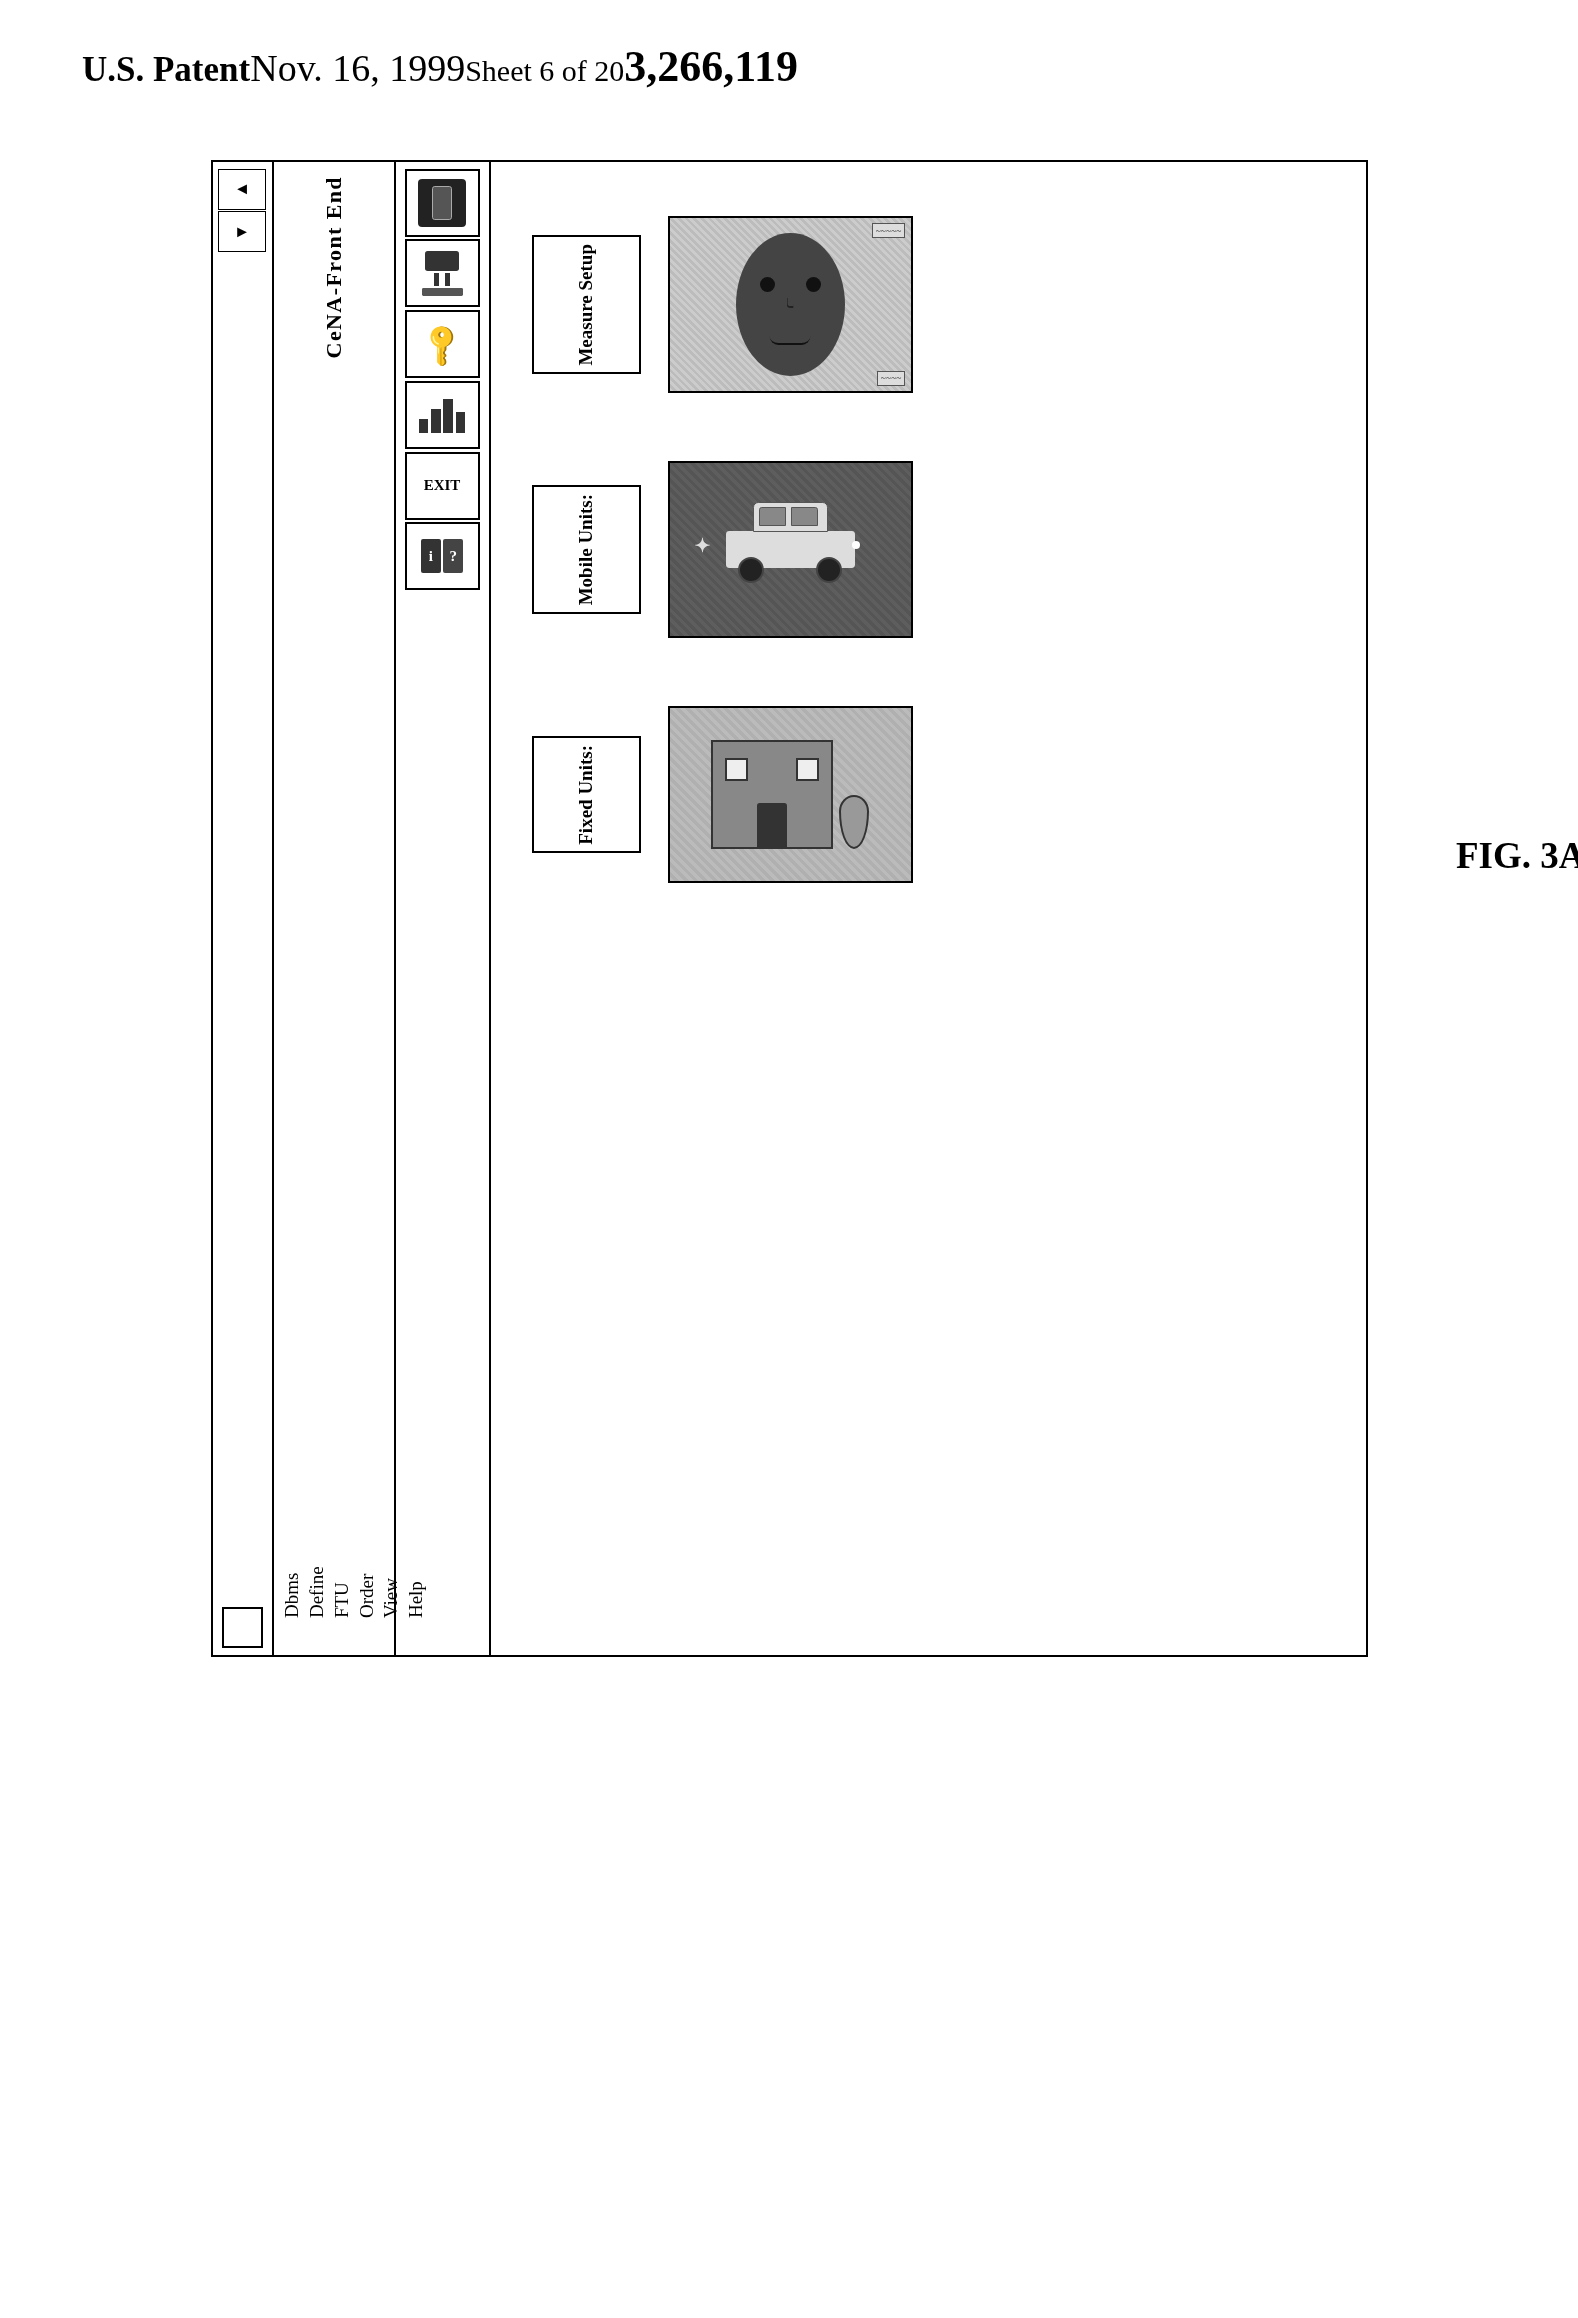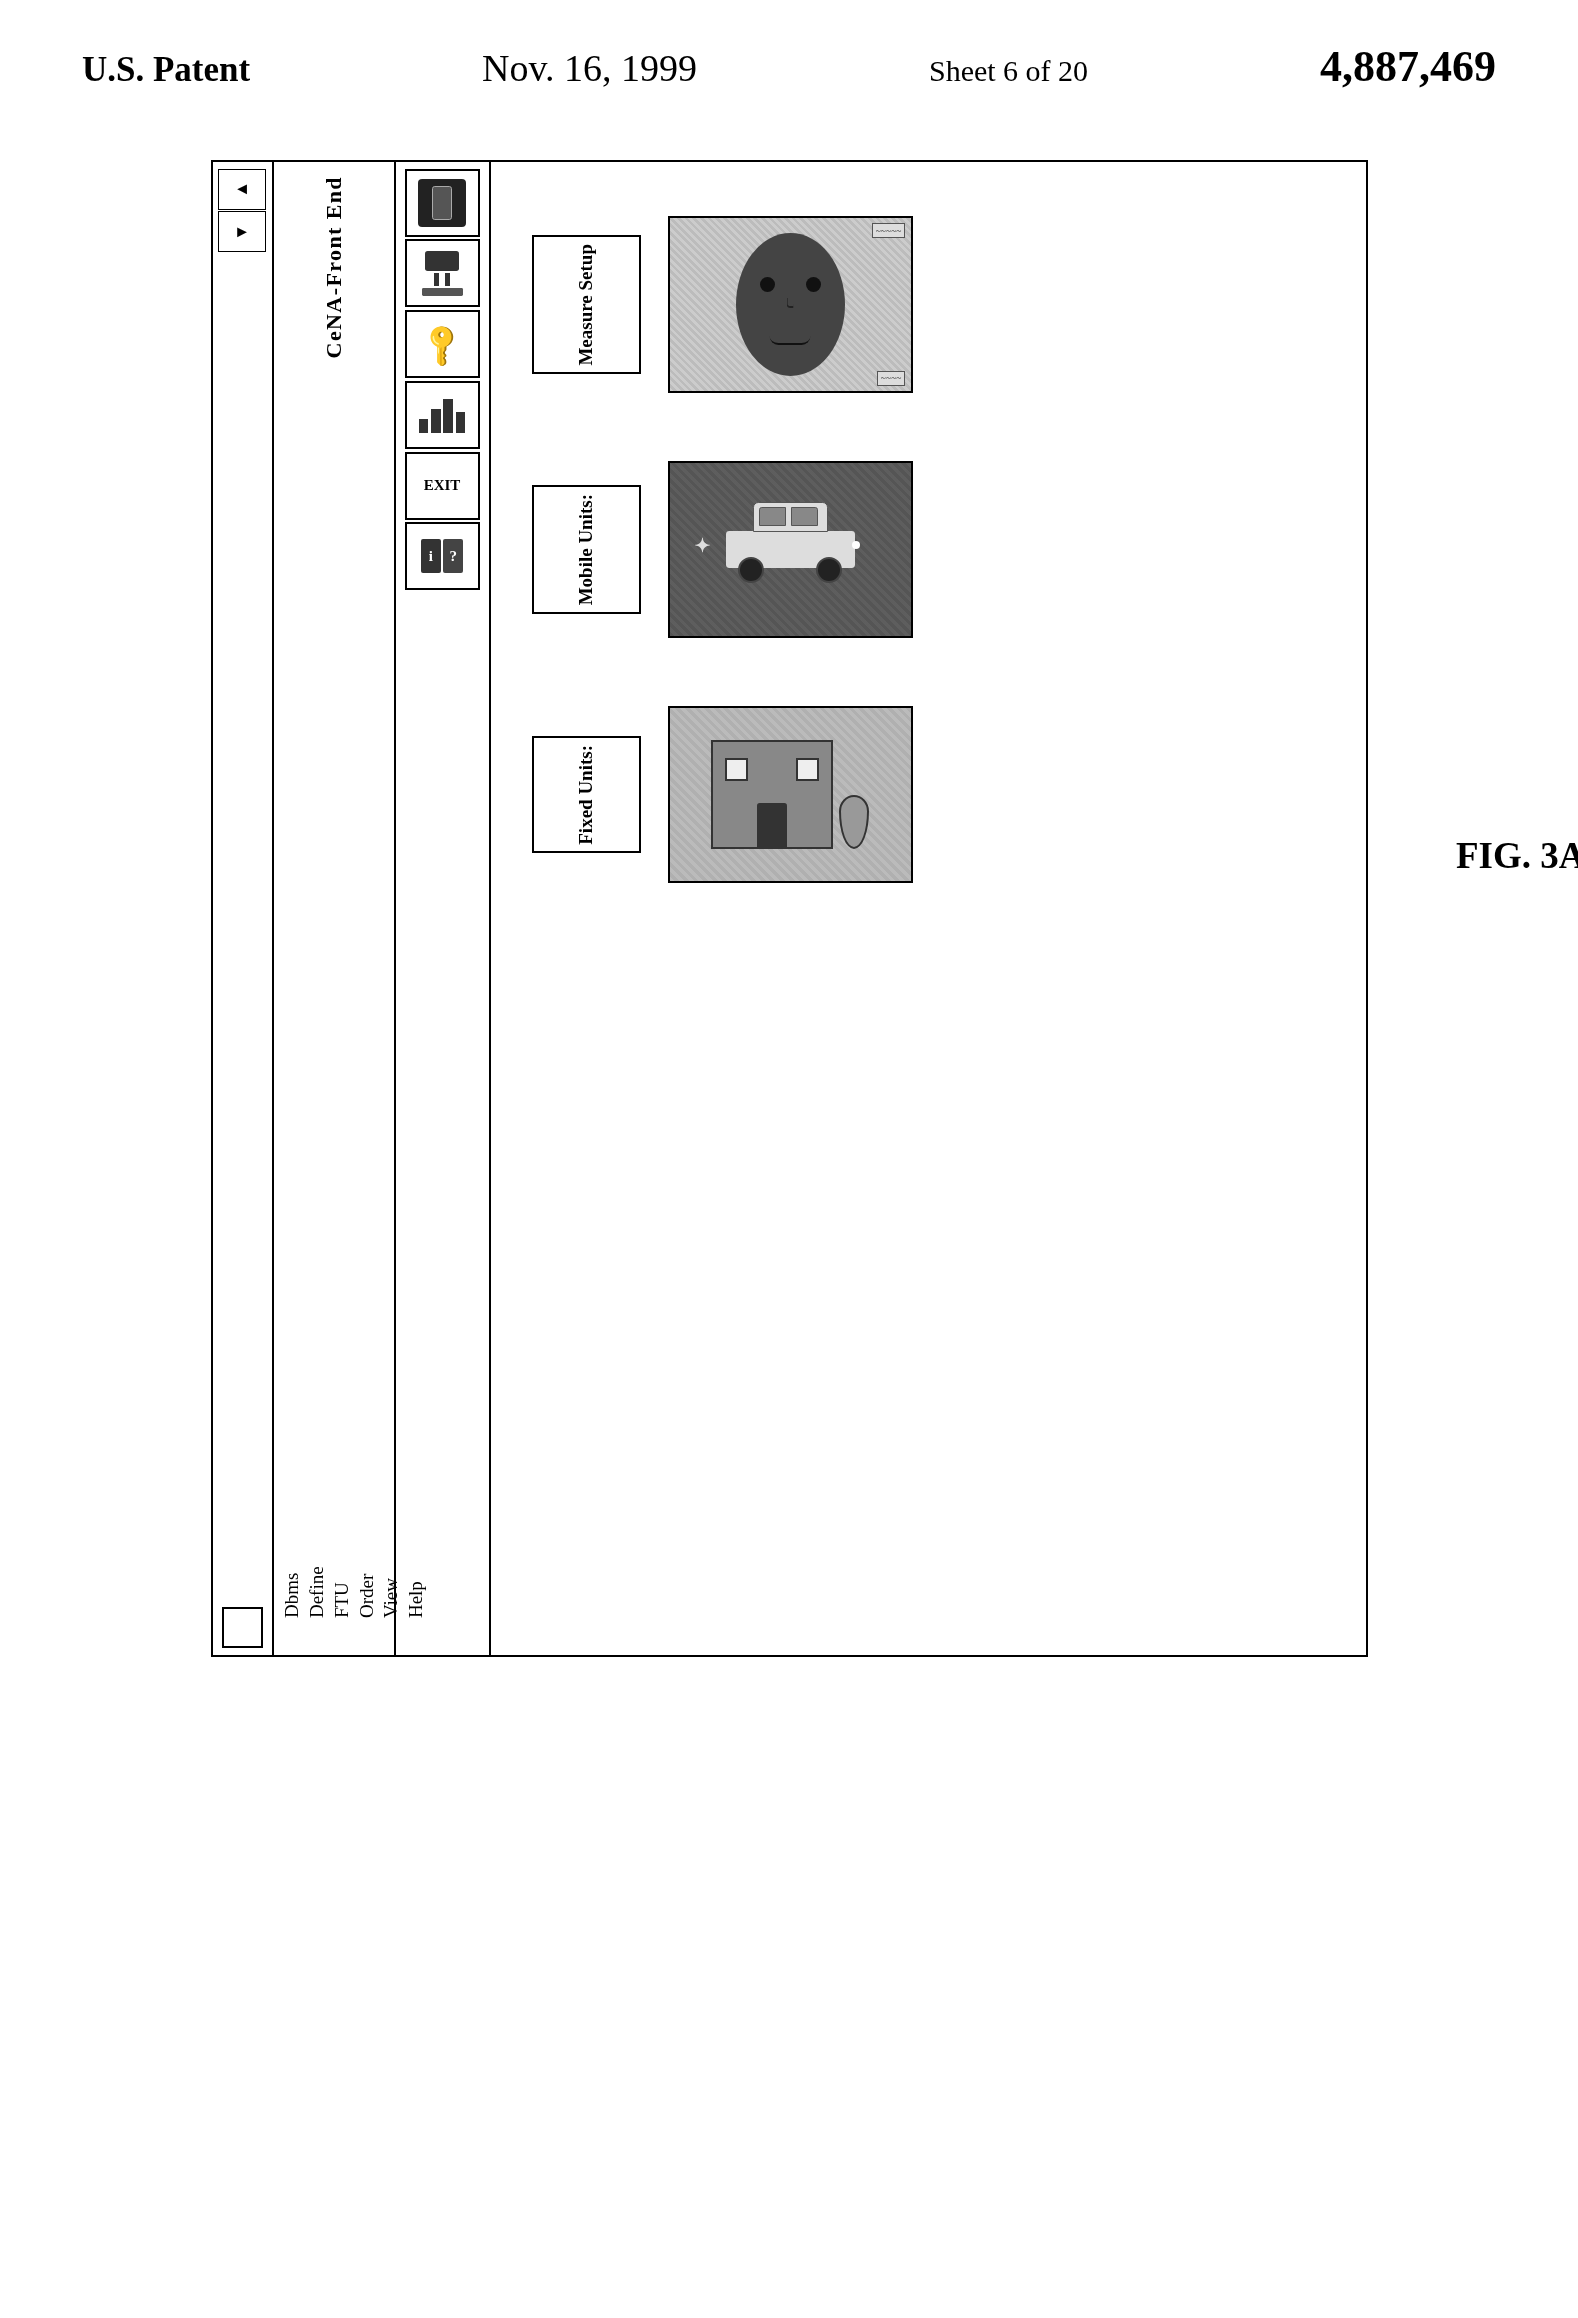--- a/index.html
+++ b/index.html
@@ -8,21 +8,20 @@
       font-family: 'Times New Roman', Times, serif;
       width: 1578px;
       height: 2319px;
       position: relative;
       overflow: hidden;
     }
 
     
     .header {
       display: flex;
-      justify-content: space-between;
       align-items: baseline;
       padding: 41px 82px 27px 82px;
     }
     .header-left {
       font-size: 35px;
       font-weight: bold;
     }
     .header-center {
       font-size: 38px;
     }
@@ -202,21 +201,21 @@
       position: relative;
     }
   </style>
 </head>
 <body>
 
 <div class="header">
   <span class="header-left">U.S. Patent</span>
   <span class="header-center">Nov. 16, 1999</span>
   <span class="header-sheet">Sheet 6 of 20</span>
-  <span class="header-patent">4,887,469</span>
+  <span class="header-patent">3,266,119</span>
 </div>
 
 <div class="main-content">
   <div class="inner-drawing-wrapper">
     <div class="patent-drawing">
 
       <div class="left-scroll-col">
         <div class="scroll-btn">◄</div>
         <div class="scroll-btn">►</div>
         <div style="flex:1;"></div>

